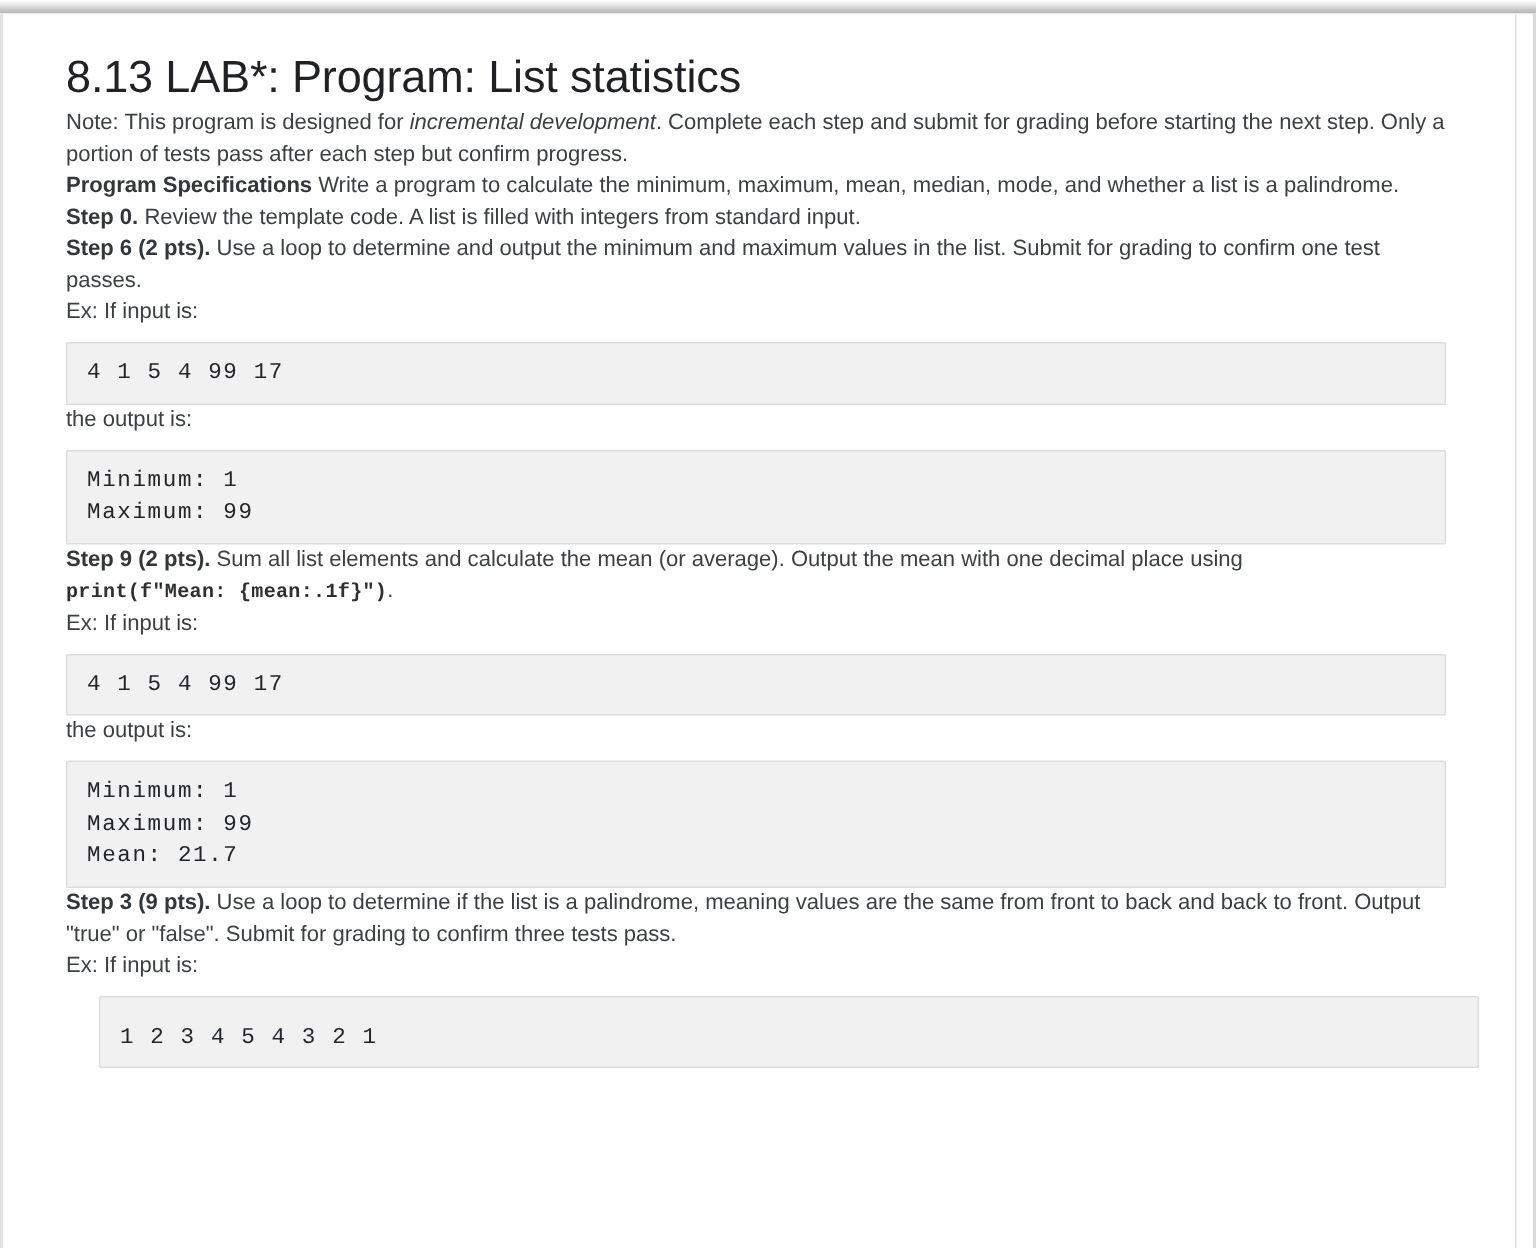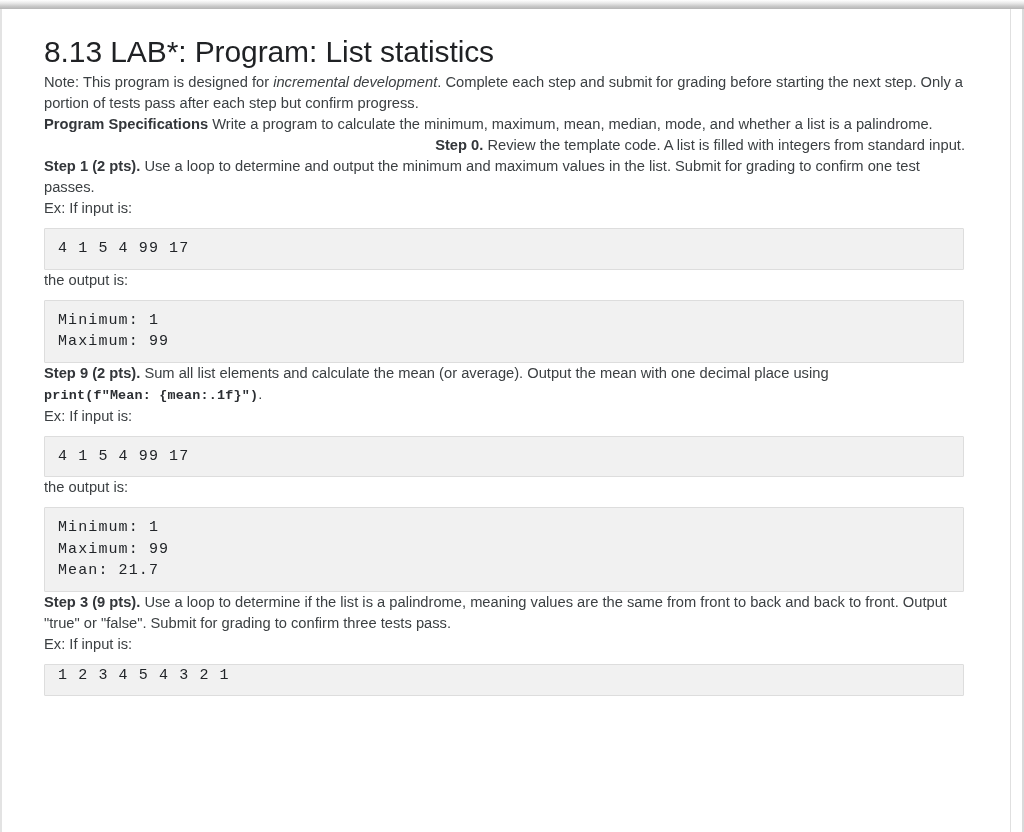--- a/index.html
+++ b/index.html
@@ -75,21 +75,21 @@
   }
   p.para {
     font-size: 14.7px;
     line-height: 21px;
     color: #3c4043;
     margin: 0;
     padding: 0;
   }
   .p-spec { margin-top: 28px; }
   .p-note { margin-top: 14px; }
-  .p-step0 { margin-top: 16px; text-align: right; }
+  .p-step0 { margin-top: 16px; }
   .p-step { margin-top: 15px; }
   .p-exin { margin-top: 15px; font-size: 14.3px; }
   .p-out  { margin-top: 15px; font-size: 14.3px; }
   b, strong { font-weight: 700; color: #33363a; }
   i, em { font-style: italic; }
   code.inline {
     font-family: "Liberation Mono", "DejaVu Sans Mono", monospace;
     font-size: 13.4px;
     font-weight: 700;
     color: #2c2f33;
@@ -103,41 +103,41 @@
     color: #222529;
     background: #f1f1f1;
     border: 1px solid #dddddd;
     box-sizing: border-box;
     width: 920px;
     margin: 9px 0 0 0;
     padding: 9px 13px 9px 13px;
     letter-spacing: 1.1px;
     border-radius: 1px;
   }
-  pre.codeblock.tight { padding-top: 0; padding-bottom: 9px; }
+  pre.codeblock.tight { padding-top: 16px; padding-bottom: 9px; margin-left: 22px; }
 </style>
 </head>
 <body>
 
 <div class="viewport">
 
   <div class="top-strip"></div>
 
   <div class="page-panel">
     <div class="content">
 
       <h1 class="lab-title">8.13 LAB*: Program: List statistics</h1>
 
       <p class="para p-note"><span>Note: This program is designed for </span><i>incremental development</i><span>. Complete each step and submit for grading before starting the next step. Only a portion of tests pass after each step but confirm progress.</span></p>
 
       <p class="para p-spec"><b>Program Specifications</b><span> Write a program to calculate the minimum, maximum, mean, median, mode, and whether a list is a palindrome.</span></p>
 
       <p class="para p-step0"><b>Step 0.</b><span> Review the template code. A list is filled with integers from standard input.</span></p>
 
-      <p class="para p-step"><b>Step 1 (2 pts).</b><span> Use a loop to determine and output the minimum and maximum values in the list. Submit for grading to confirm one test passes.</span></p>
+      <p class="para p-step"><b>Step 6 (2 pts).</b><span> Use a loop to determine and output the minimum and maximum values in the list. Submit for grading to confirm one test passes.</span></p>
 
       <p class="para p-exin">Ex: If input is:</p>
       <pre class="codeblock">4 1 5 4 99 17</pre>
 
       <p class="para p-out">the output is:</p>
       <pre class="codeblock">Minimum: 1
 Maximum: 99</pre>
 
       <p class="para p-step"><b>Step 9 (2 pts).</b><span> Sum all list elements and calculate the mean (or average). Output the mean with one decimal place using </span><code class="inline">print(f"Mean: {mean:.1f}")</code><span>.</span></p>
 

